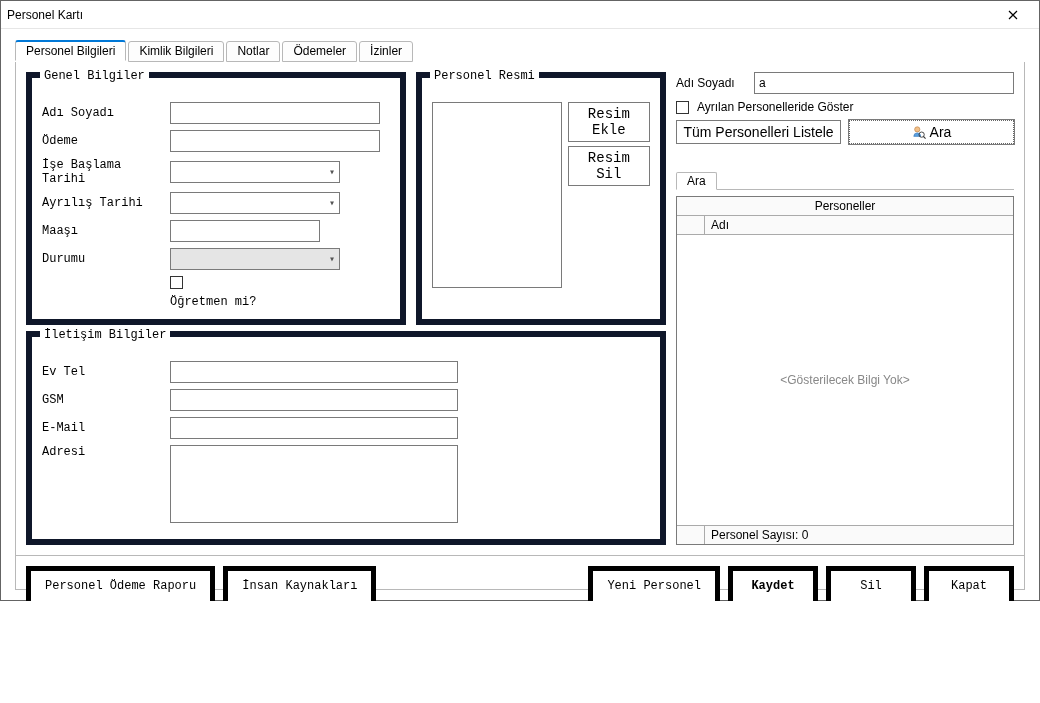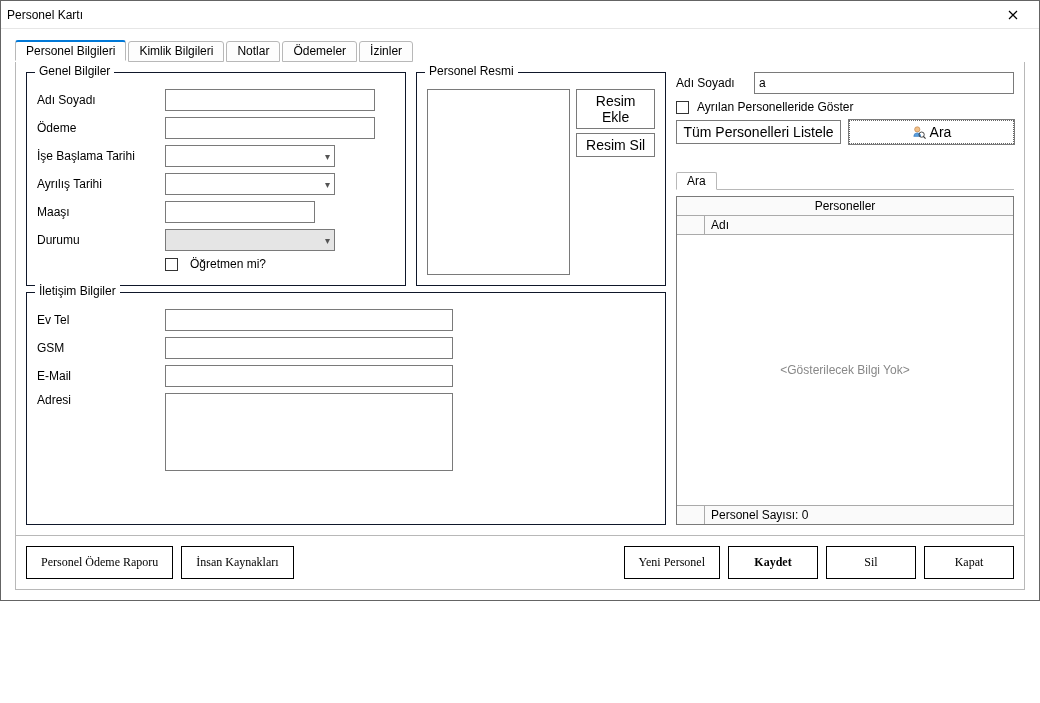--- a/index.html
+++ b/index.html
@@ -108,23 +108,24 @@
   flex-direction: column;
   gap: 6px;
 }
 .right-col {
   flex: 1;
   display: flex;
   flex-direction: column;
 }
 
 .group {
-  border: 1px solid #0f172a;
-  position: relative;
-  padding: 16px 10px 10px 10px;
+  border: 6px solid #0f172a;
+  position: relative;
+  padding: 24px 10px 10px 10px;
+  font-family: Liberation Mono, monospace;
 }
 .group .legend {
   position: absolute;
   top: -9px;
   left: 8px;
   background: #fff;
   padding: 0 4px;
   color: #000;
 }
 .top-row {
@@ -163,23 +164,24 @@
   padding: 0 4px 0 4px;
   cursor: pointer;
 }
 .combo.readonly { background: #e5e5e5; }
 .combo .chev {
   font-size: 10px;
   color: #555;
 }
 .checkbox-row {
   display: flex;
-  align-items: flex-end;
-  gap: 12px;
+  align-items: flex-start;
+  gap: 6px;
   margin-left: 128px;
+  flex-direction: column;
 }
 .checkbox {
   width: 13px;
   height: 13px;
   border: 1px solid #333;
   background: #fff;
 }
 
 .resmi-inner {
   display: flex;
@@ -312,24 +314,24 @@
 
 .button-bar {
   border-top: 1px solid #b8b8b8;
   padding: 10px;
   display: flex;
   gap: 8px;
   align-items: center;
 }
 .button-bar .spacer { flex: 1; }
 .big-btn {
-  border: 1px solid #000000;
+  border: 5px solid #000000;
   background: #fff;
   padding: 8px 14px;
-  font-family: Liberation Serif, serif;
+  font-family: Liberation Mono, monospace;
   font-size: 12px;
   cursor: pointer;
   min-width: 90px;
   text-align: center;
 }
 .big-btn.bold { font-weight: bold; }
 </style>
 </head>
 <body>
 

